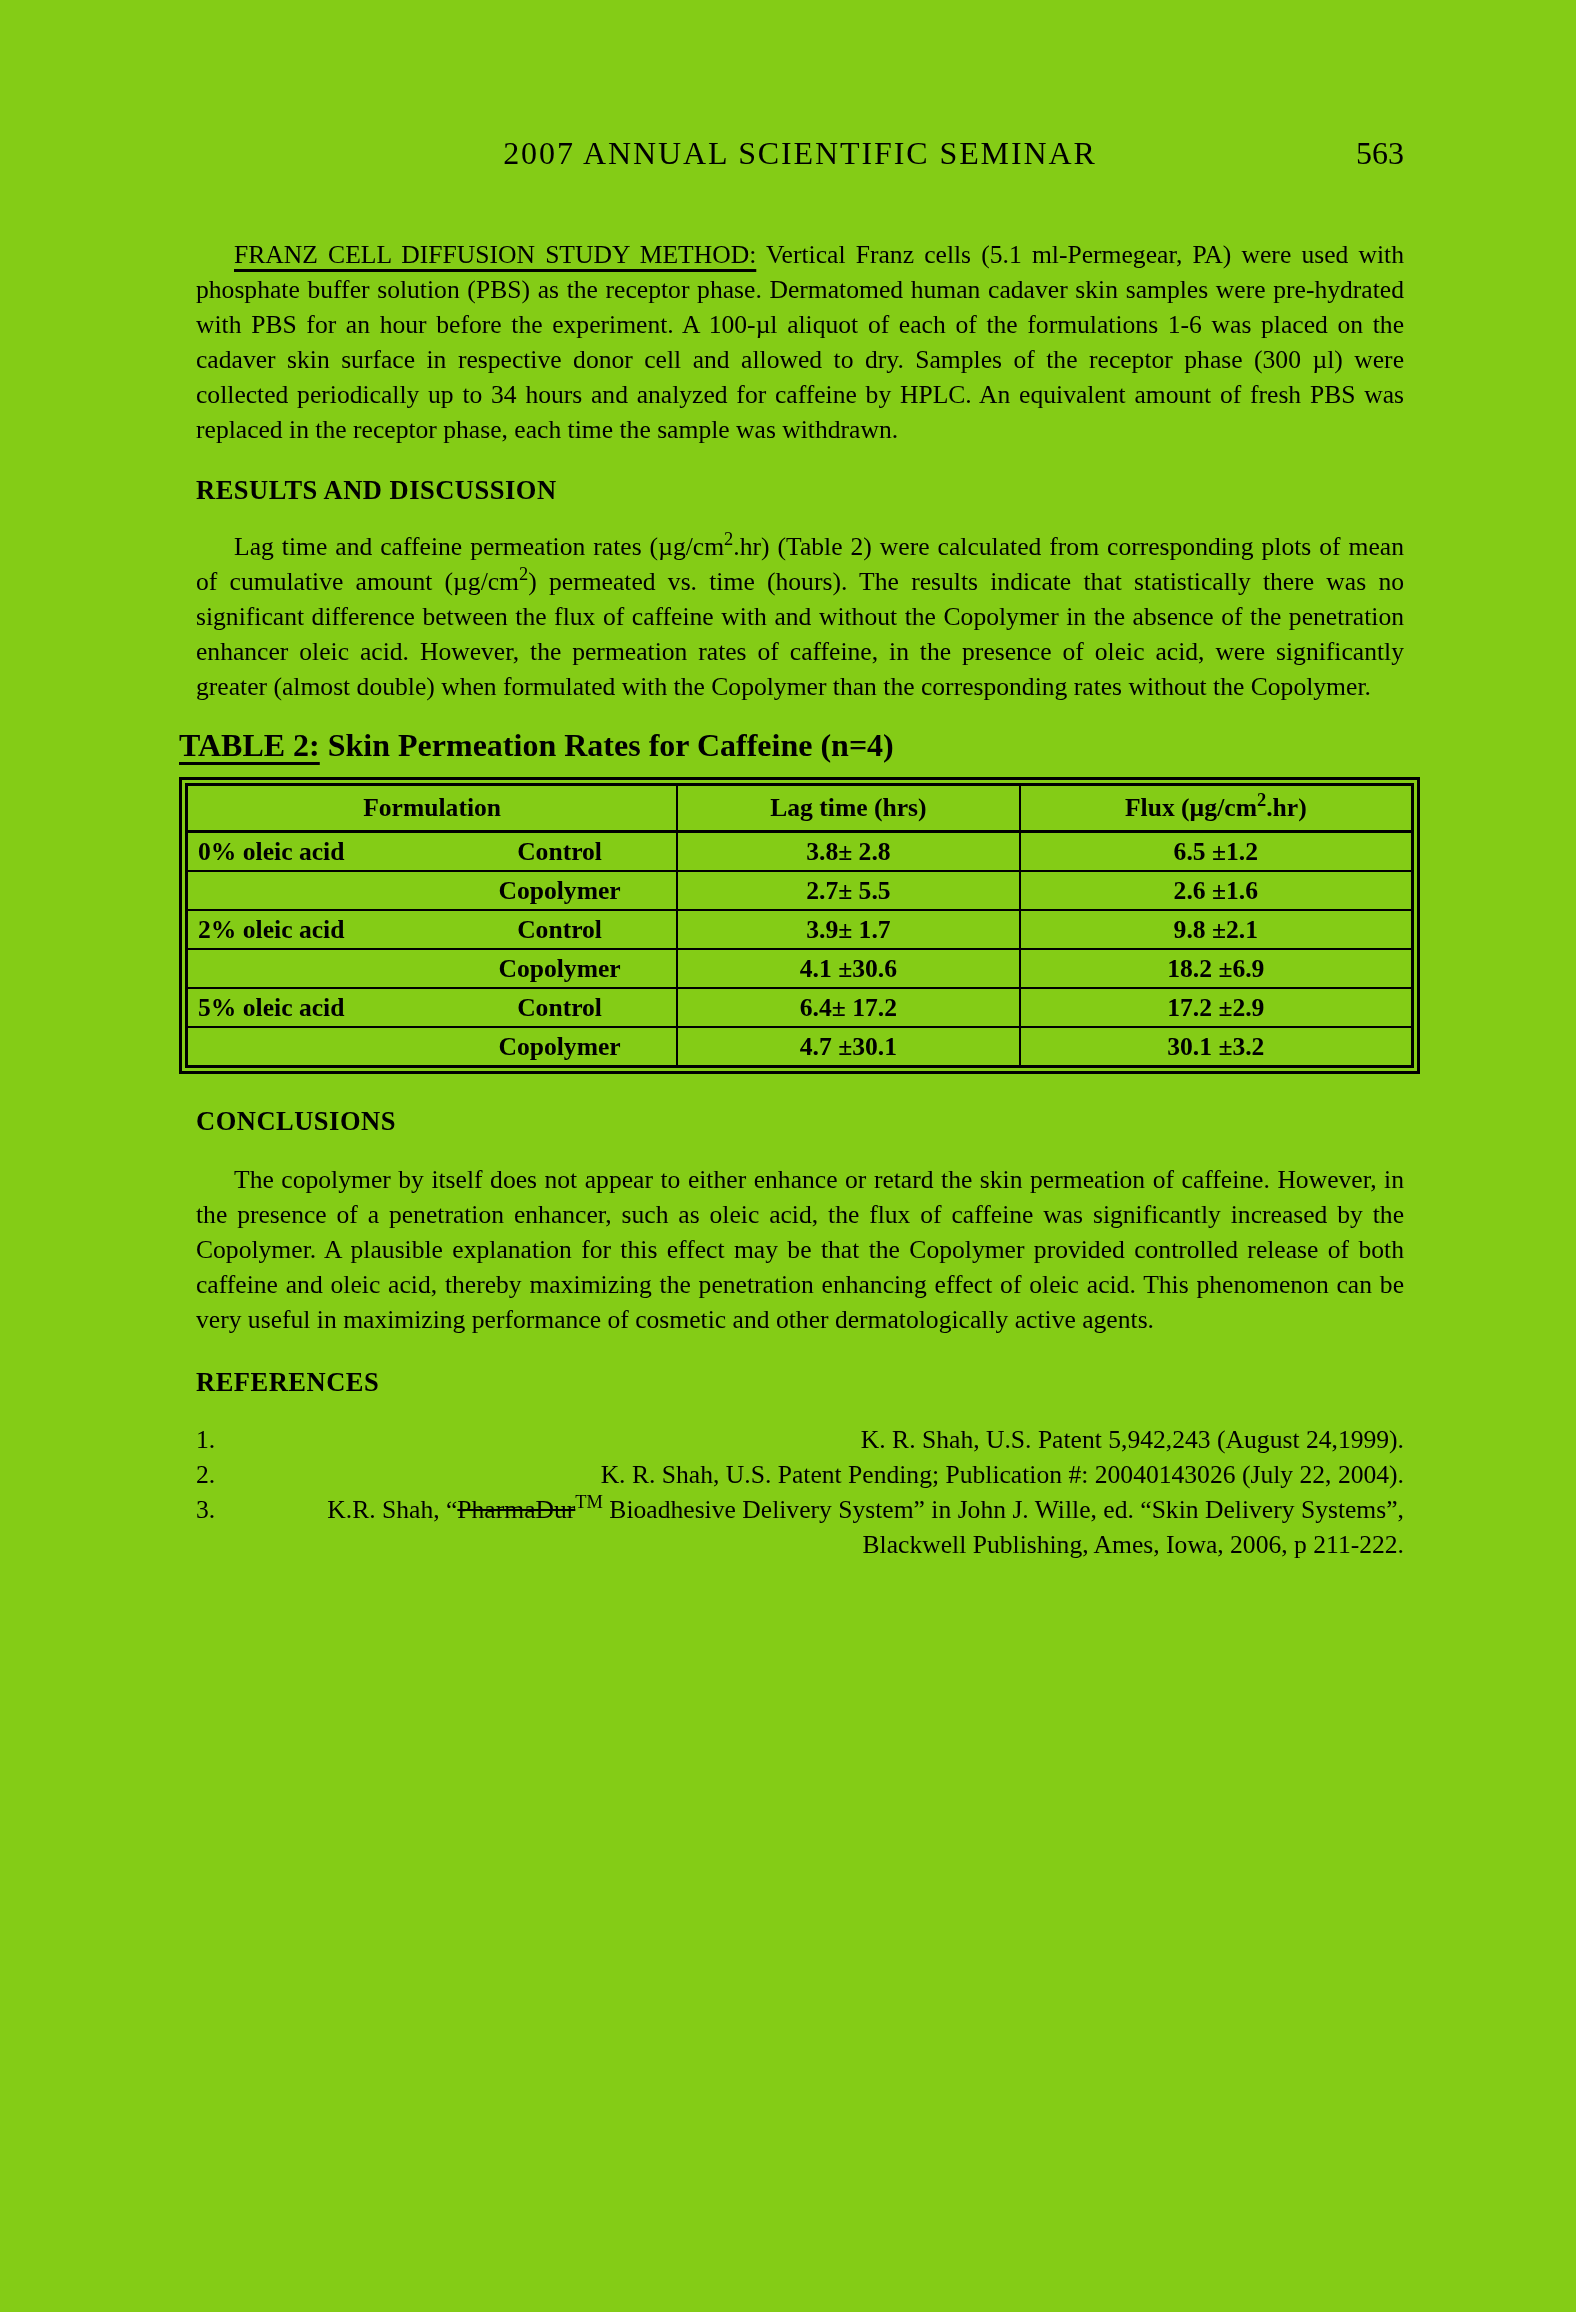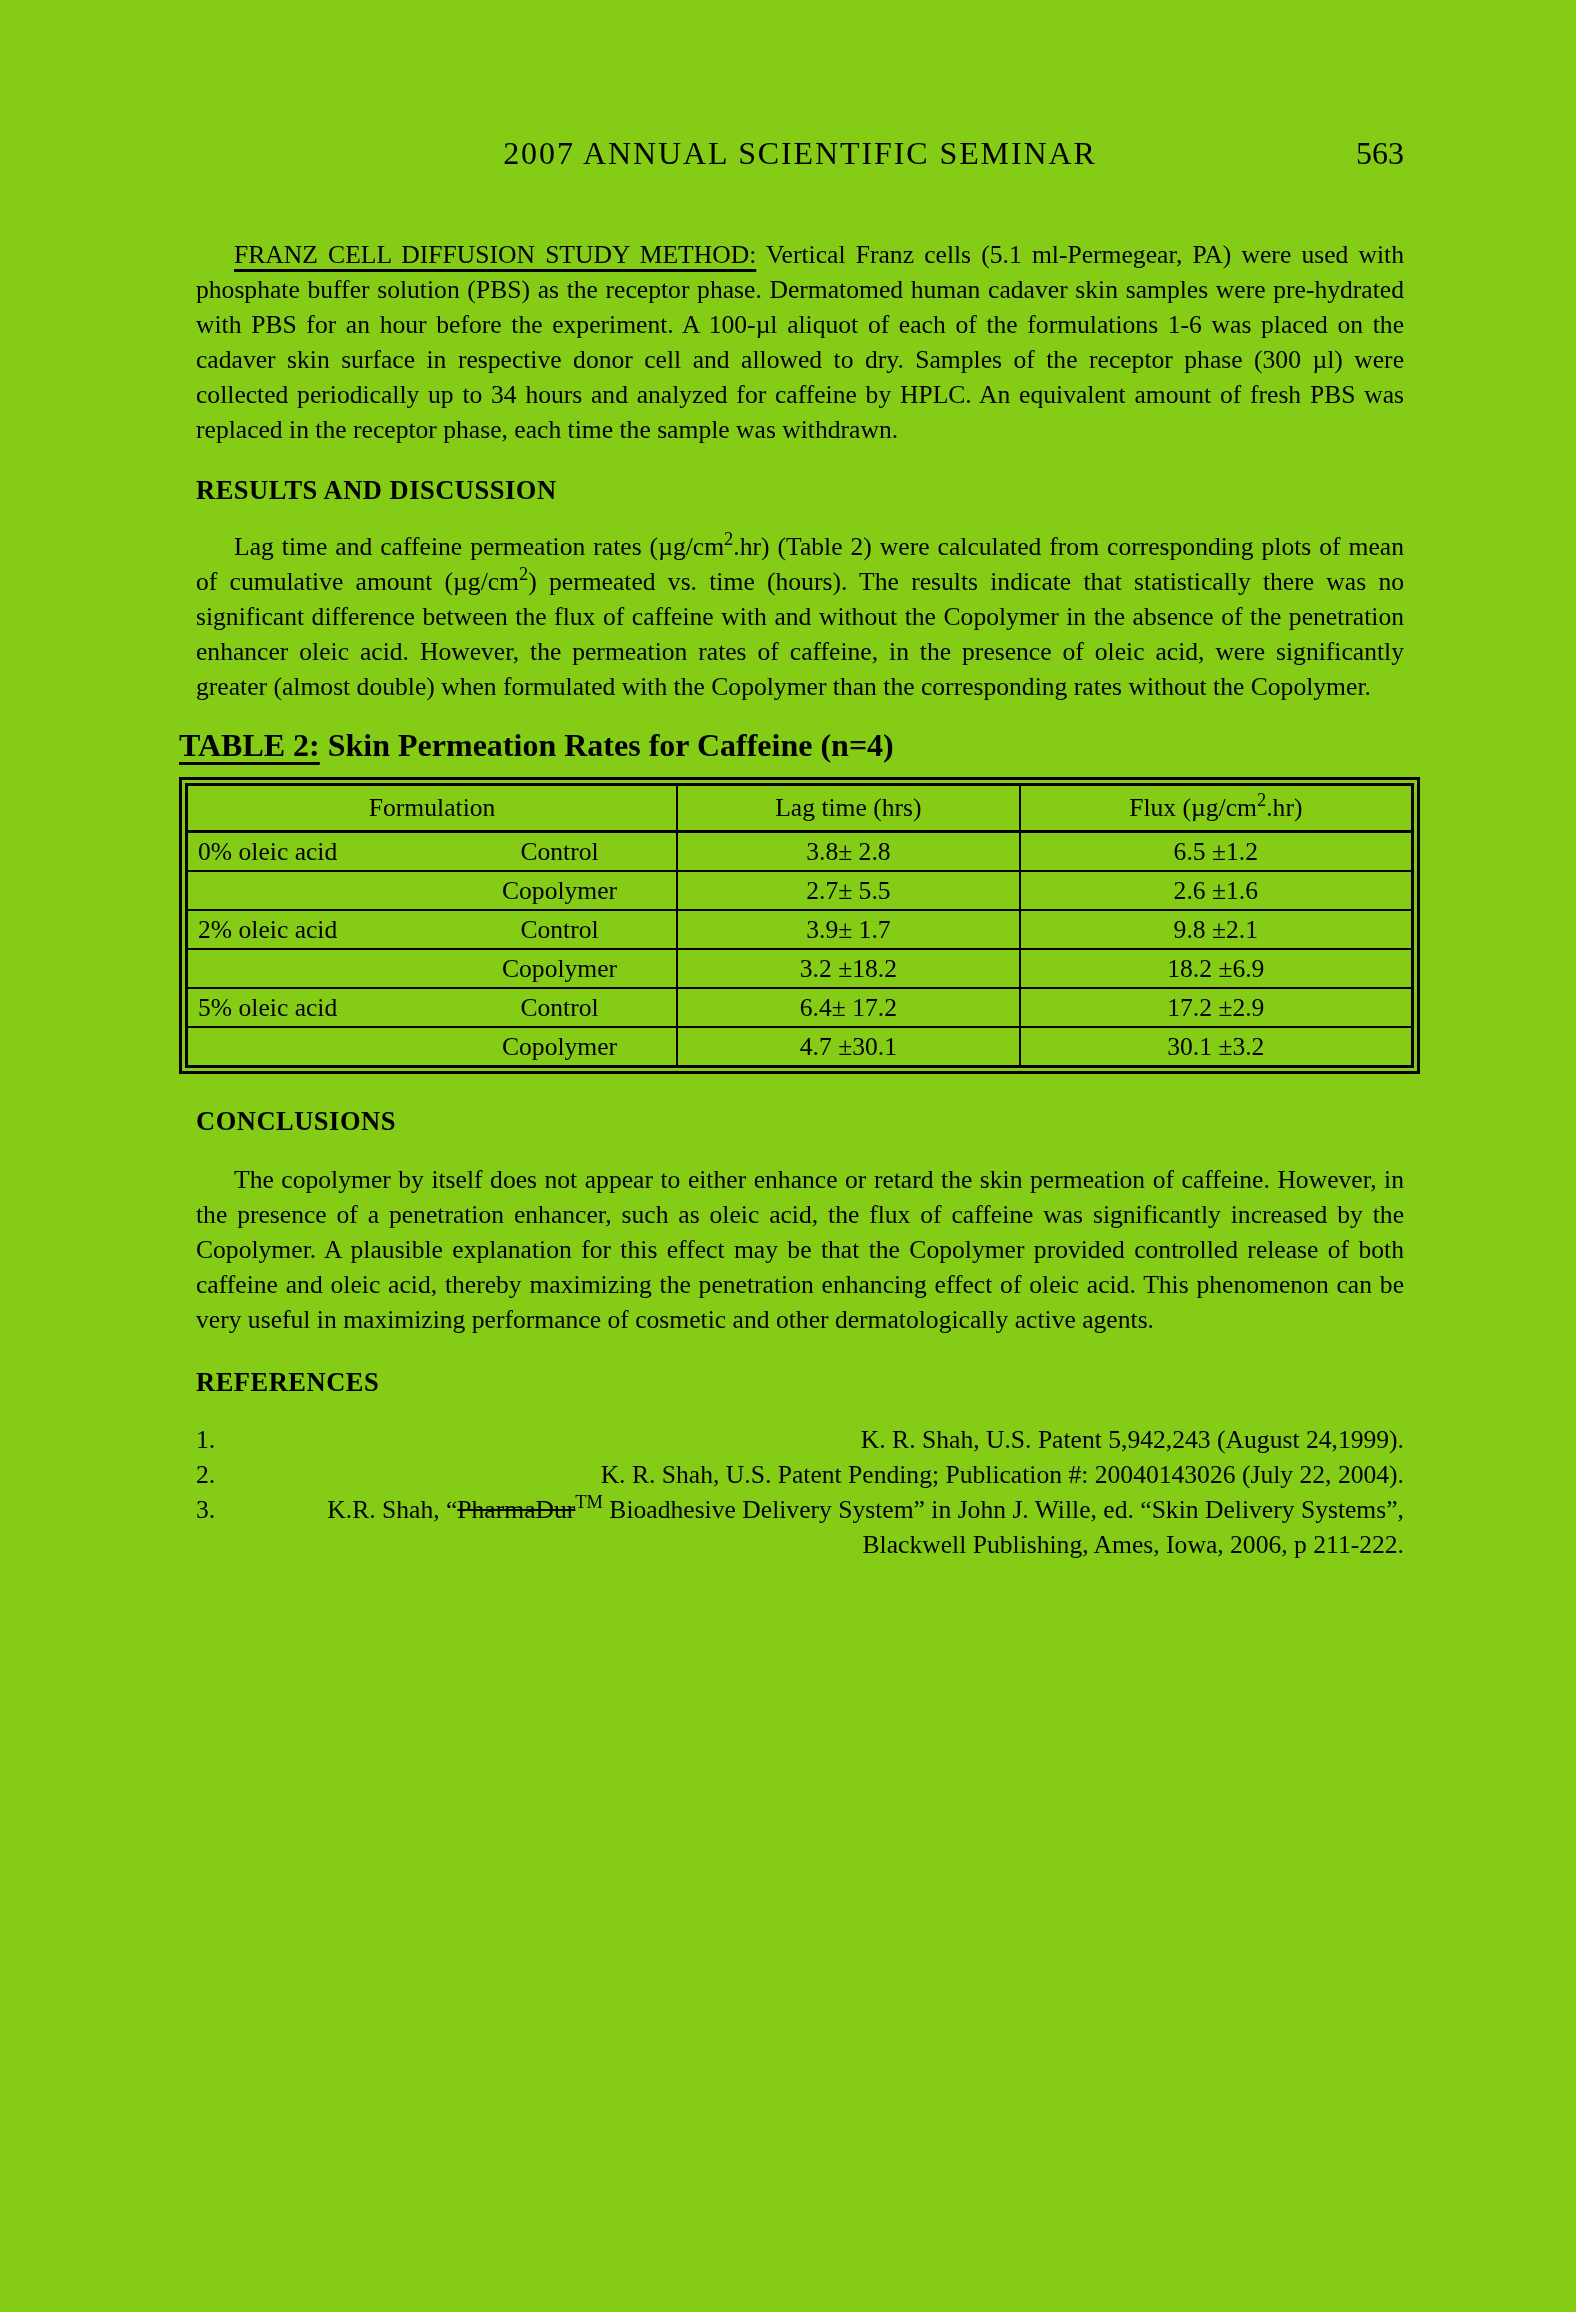--- a/index.html
+++ b/index.html
@@ -90,21 +90,21 @@
     border: 9.5px double #000;
   }
   table.perm-table {
     width: 100%;
     border-collapse: collapse;
     table-layout: fixed;
     font-size: 25.6px;
   }
   .perm-table th, .perm-table td {
     padding: 0;
-    font-weight: normal;
+    font-weight: bold;
     vertical-align: middle;
     border-right: 2.8px solid #000;
     border-bottom: 2.8px solid #000;
   }
   .perm-table th:last-child, .perm-table td:last-child { border-right: none; }
   .perm-table tbody tr:last-child td { border-bottom: none; }
   .perm-table thead th { height: 44px; text-align: center; border-bottom: 3.8px solid #000; }
   .perm-table tbody td { height: 37px; text-align: center; }
   .form-cell {
     display: flex;
@@ -193,21 +193,21 @@
           <td>3.9± 1.7</td>
           <td>9.8 ±2.1</td>
         </tr>
         <tr>
           <td>
               <div class="form-cell">
                 <span class="acid"></span>
                 <span class="variant">Copolymer</span>
               </div>
             </td>
-          <td>3.2 ±18.2</td>
+          <td>4.1 ±30.6</td>
           <td>18.2 ±6.9</td>
         </tr>
         <tr>
           <td>
               <div class="form-cell">
                 <span class="acid">5% oleic acid</span>
                 <span class="variant">Control</span>
               </div>
             </td>
           <td>6.4± 17.2</td>

